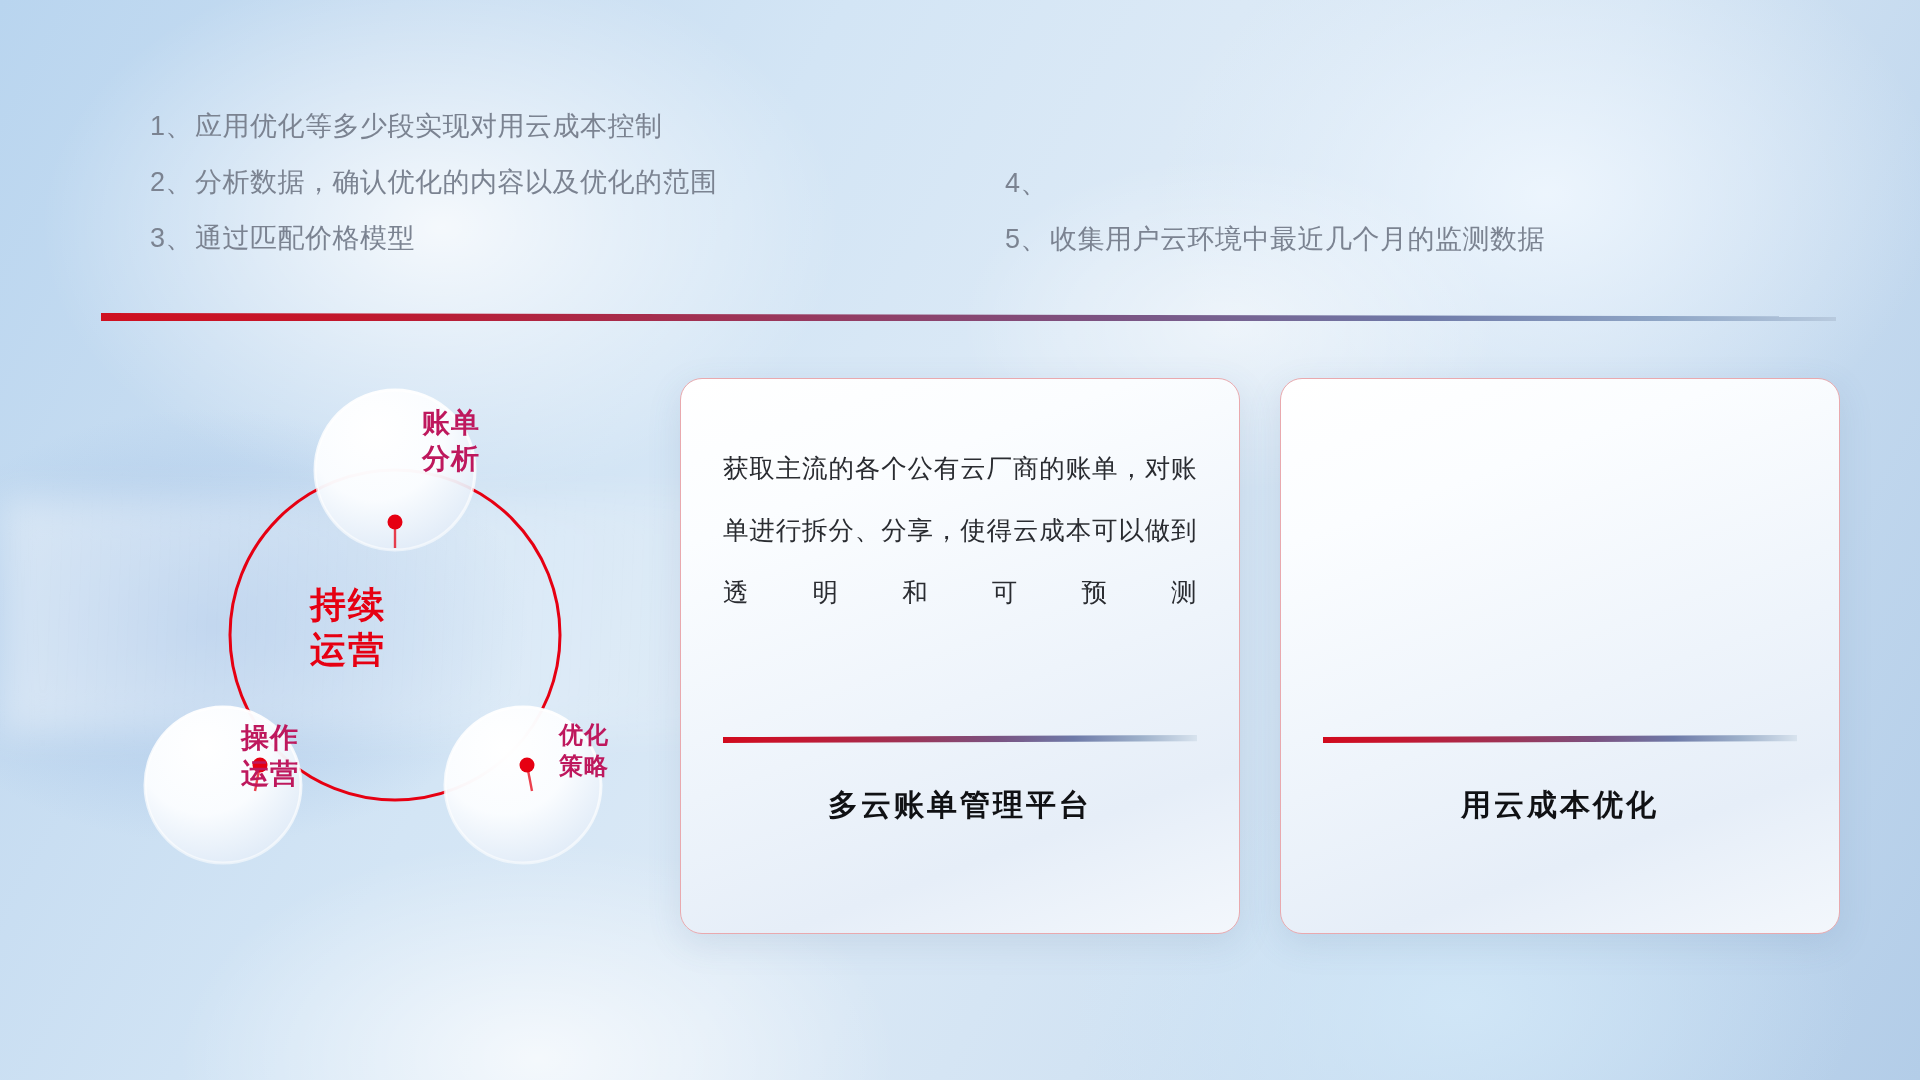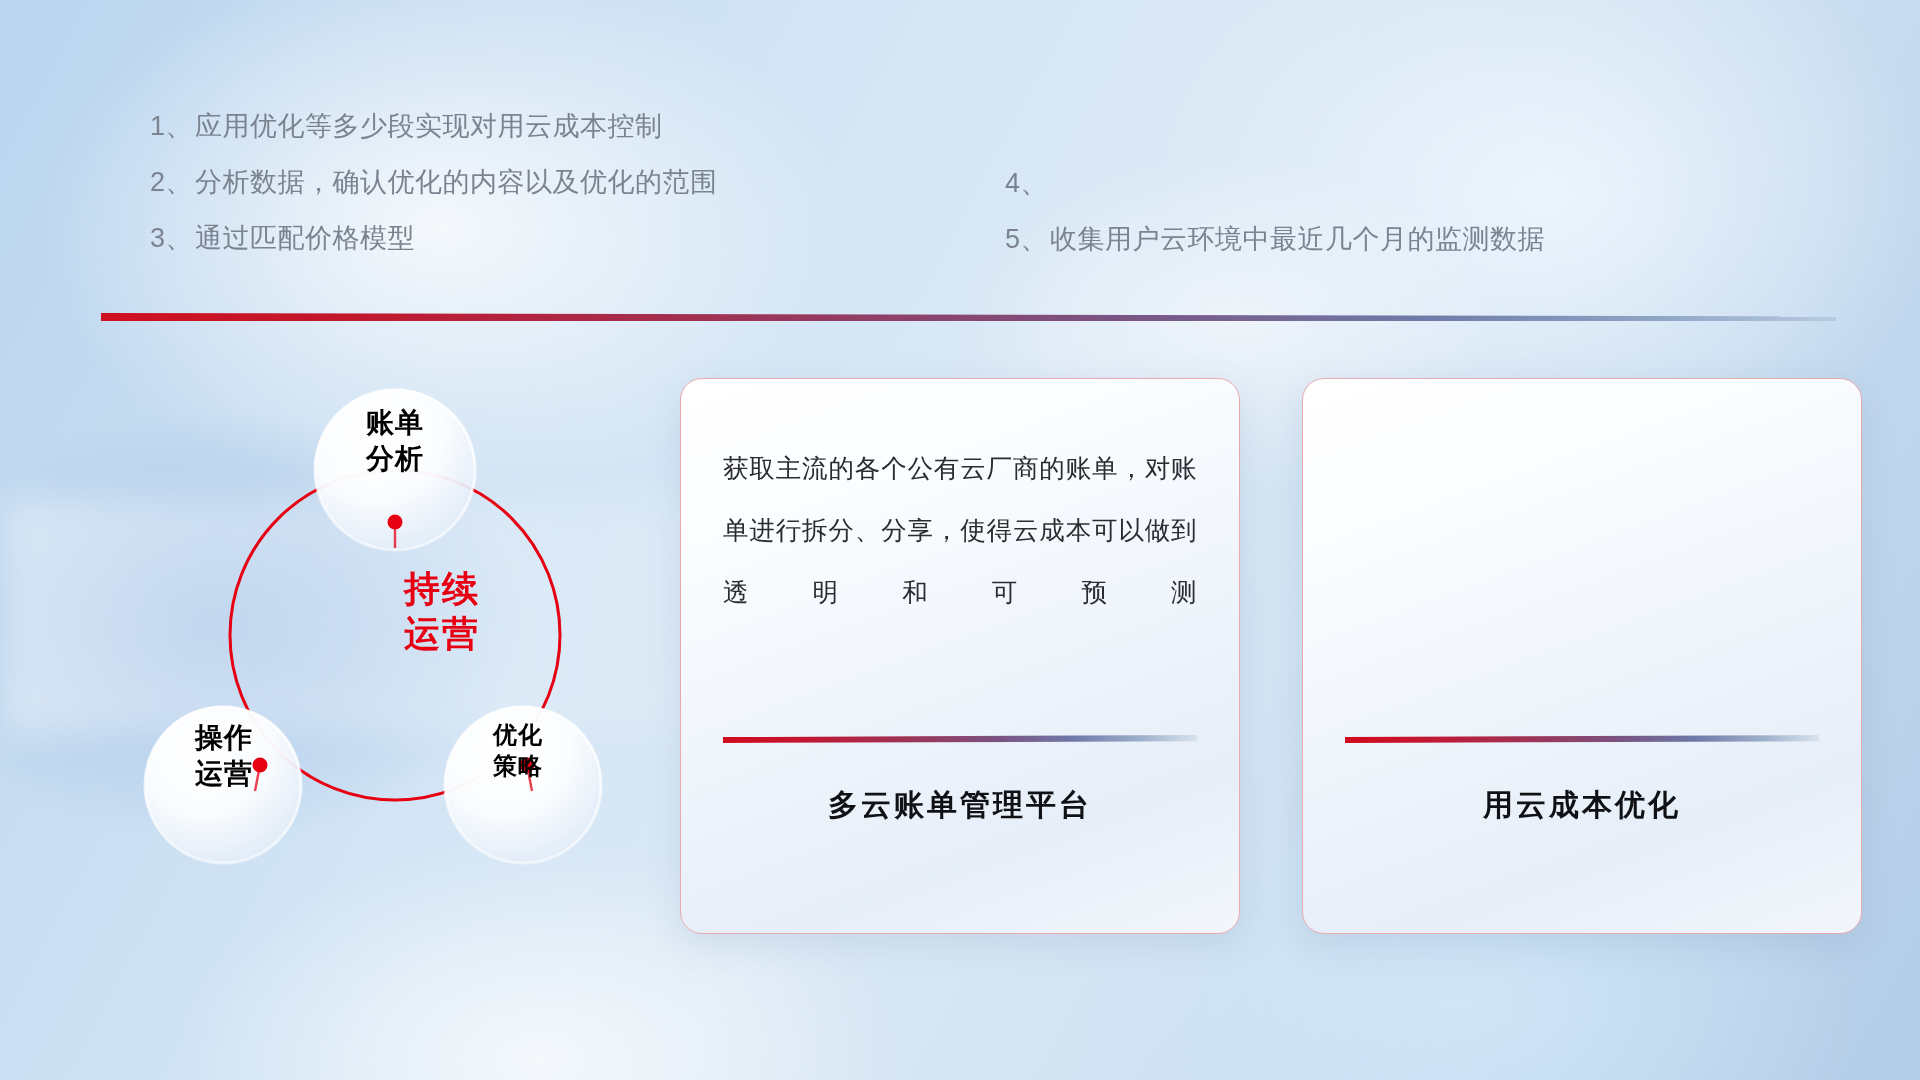--- a/index.html
+++ b/index.html
@@ -68,35 +68,35 @@
     width:100%; height:100%;
     background:linear-gradient(90deg,#cf1020 0%, #c2172c 14%, #9b3559 38%,
                #7b5382 58%, #6f7aa8 76%, #8fa6c6 90%, #b8cade 100%);
     clip-path:polygon(0 0, 100% 42%, 100% 100%, 0 100%);
   }
 
   
   #diagram{ position:absolute; z-index:4; left:95px; top:350px; width:560px; height:590px; }
   #diagram svg{ position:absolute; left:0; top:0; }
   .bub-label{
-    position:absolute; text-align:center; color:#000000;
+    position:absolute; text-align:right; color:#be185d;
     font-weight:bold; line-height:1.28; letter-spacing:1px;
     white-space:pre-line;
   }
   .bub-label.top{ left:215px; top:55px; width:170px; font-size:28px; }
   .bub-label.bl{ left:54px; top:370px; width:150px; font-size:28px; }
-  .bub-label.br{ left:348px; top:370px; width:150px; font-size:24px; }
+  .bub-label.br{ left:364px; top:370px; width:150px; font-size:24px; }
   .center-label{
-    position:absolute; left:215px; top:216px; width:170px; text-align:right;
+    position:absolute; left:215px; top:232px; width:170px; text-align:left;
     color:#e60012; font-weight:bold; font-size:36px; line-height:1.25;
     letter-spacing:2px; white-space:pre-line;
   }
 
   
-  #cards{ position:absolute; z-index:4; left:680px; top:378px; display:flex; gap:62px; }
+  #cards{ position:absolute; z-index:4; left:680px; top:378px; display:flex; gap:40px; }
   .card{
     width:560px; height:556px;
     border-radius:22px;
     border:1.6px solid #e9a9ae;
     background:linear-gradient(160deg,#ffffff 0%, #fbfdff 22%, #eef4fb 56%, #e6eef8 78%, #f3f7fc 100%);
     box-shadow:0 10px 34px rgba(80,110,150,.13);
     padding:58px 42px 0 42px;
     display:flex; flex-direction:column;
     position:relative; overflow:hidden;
   }

